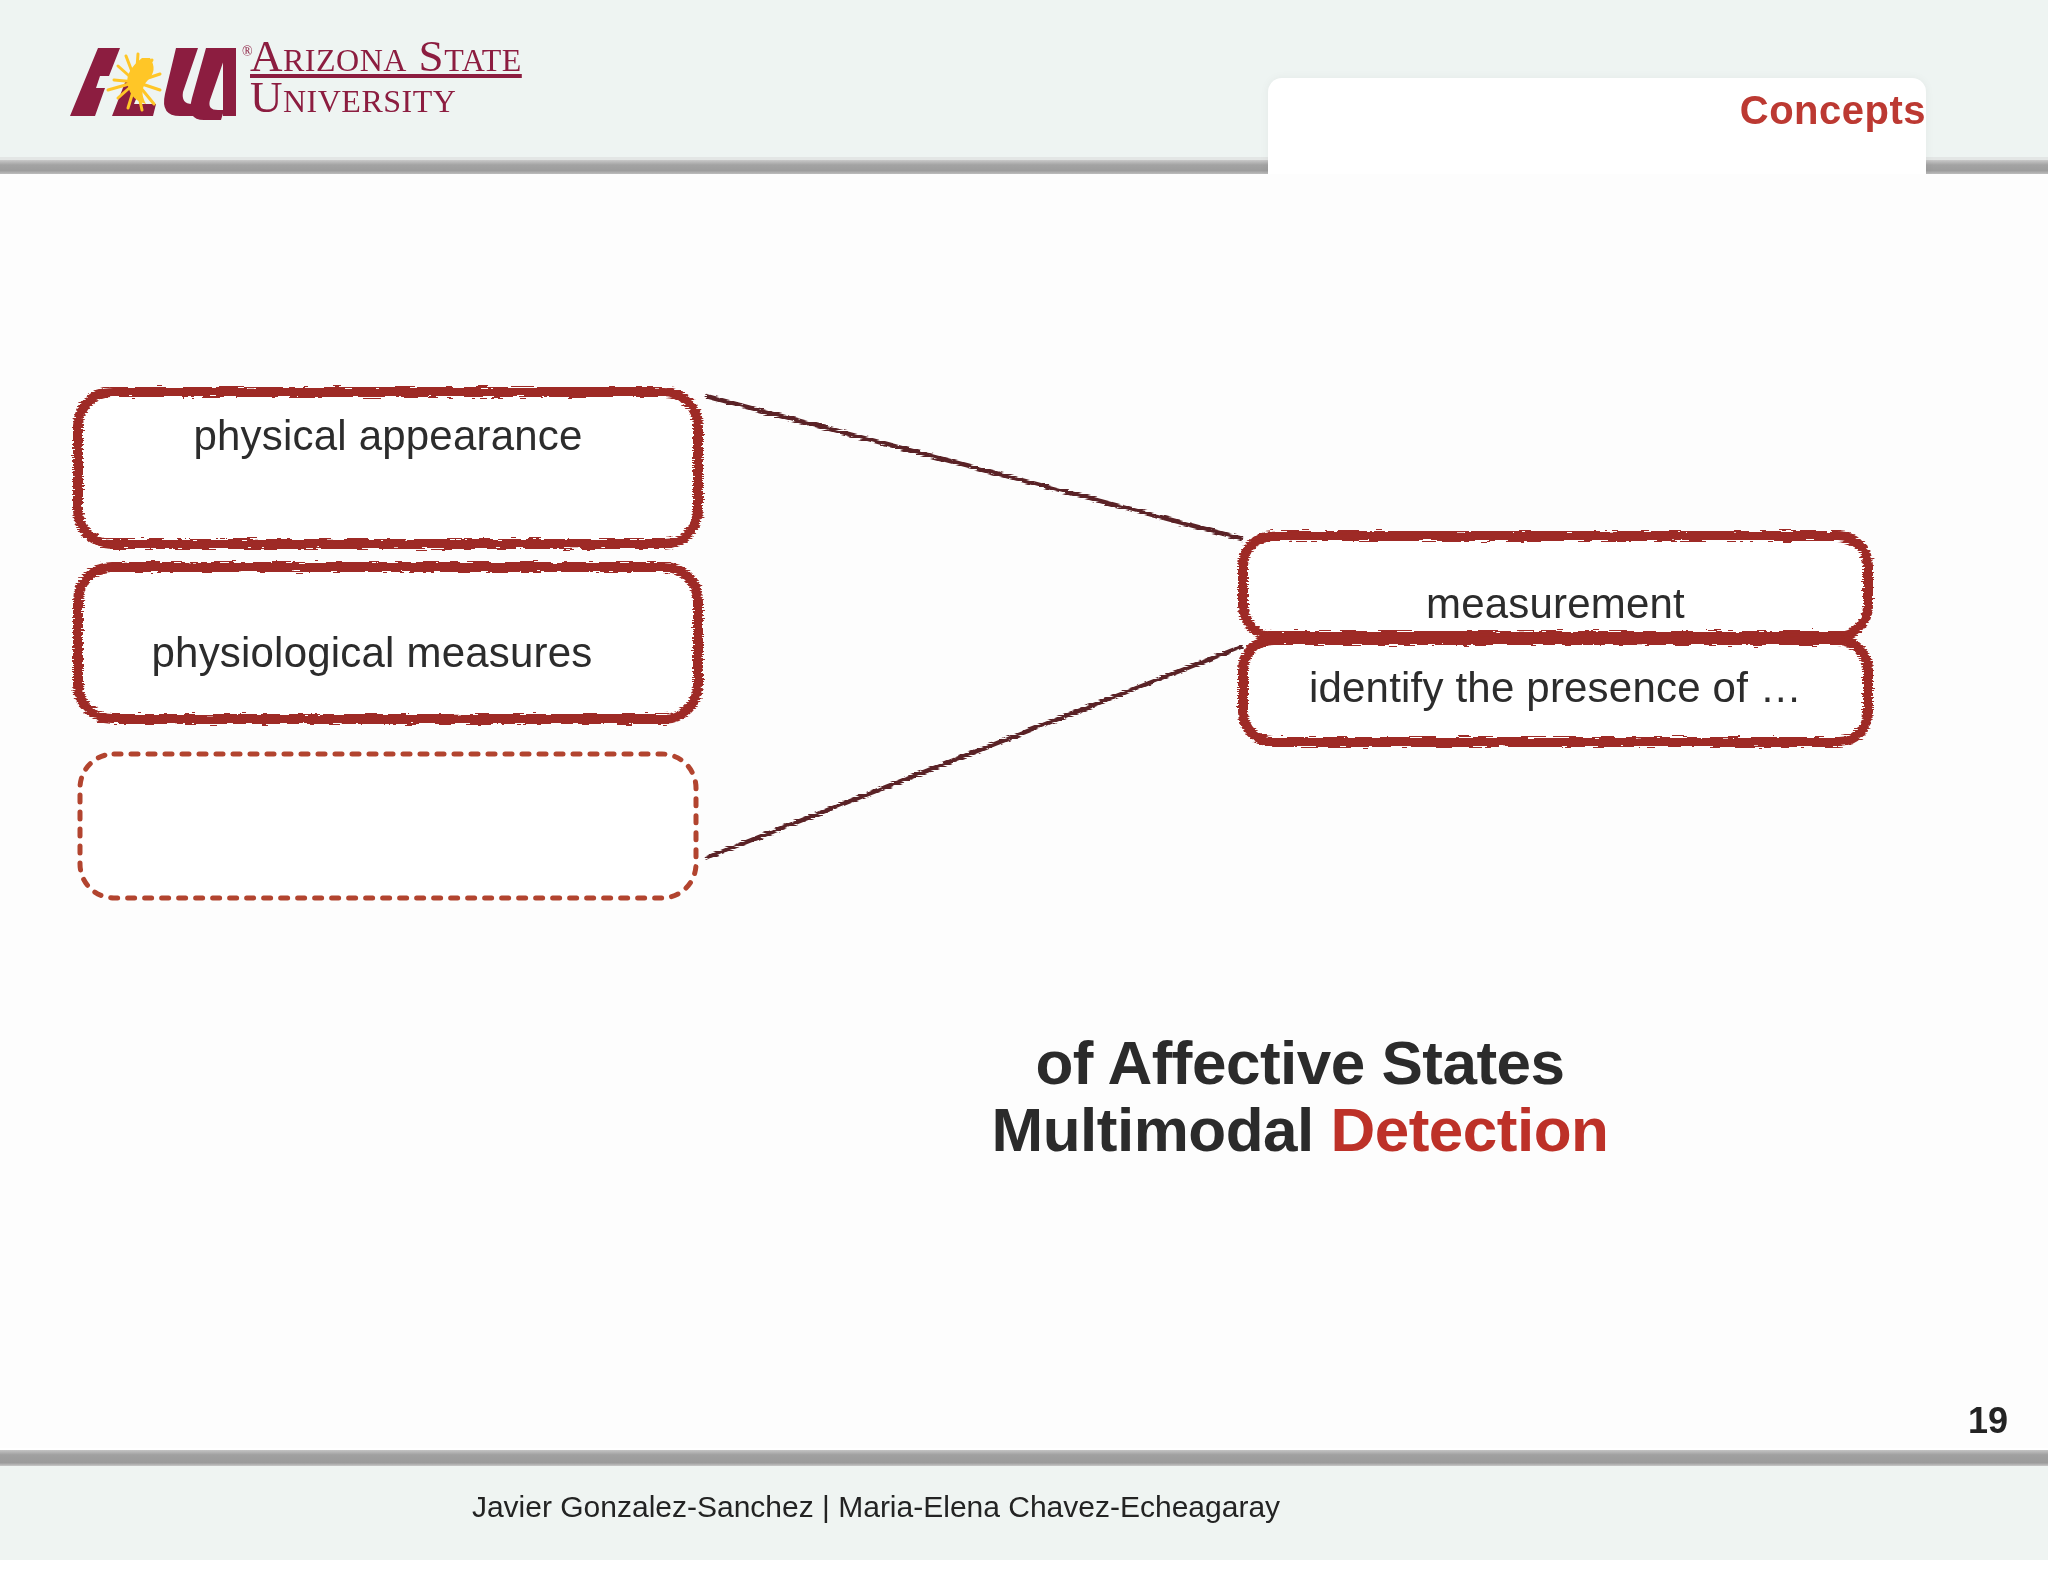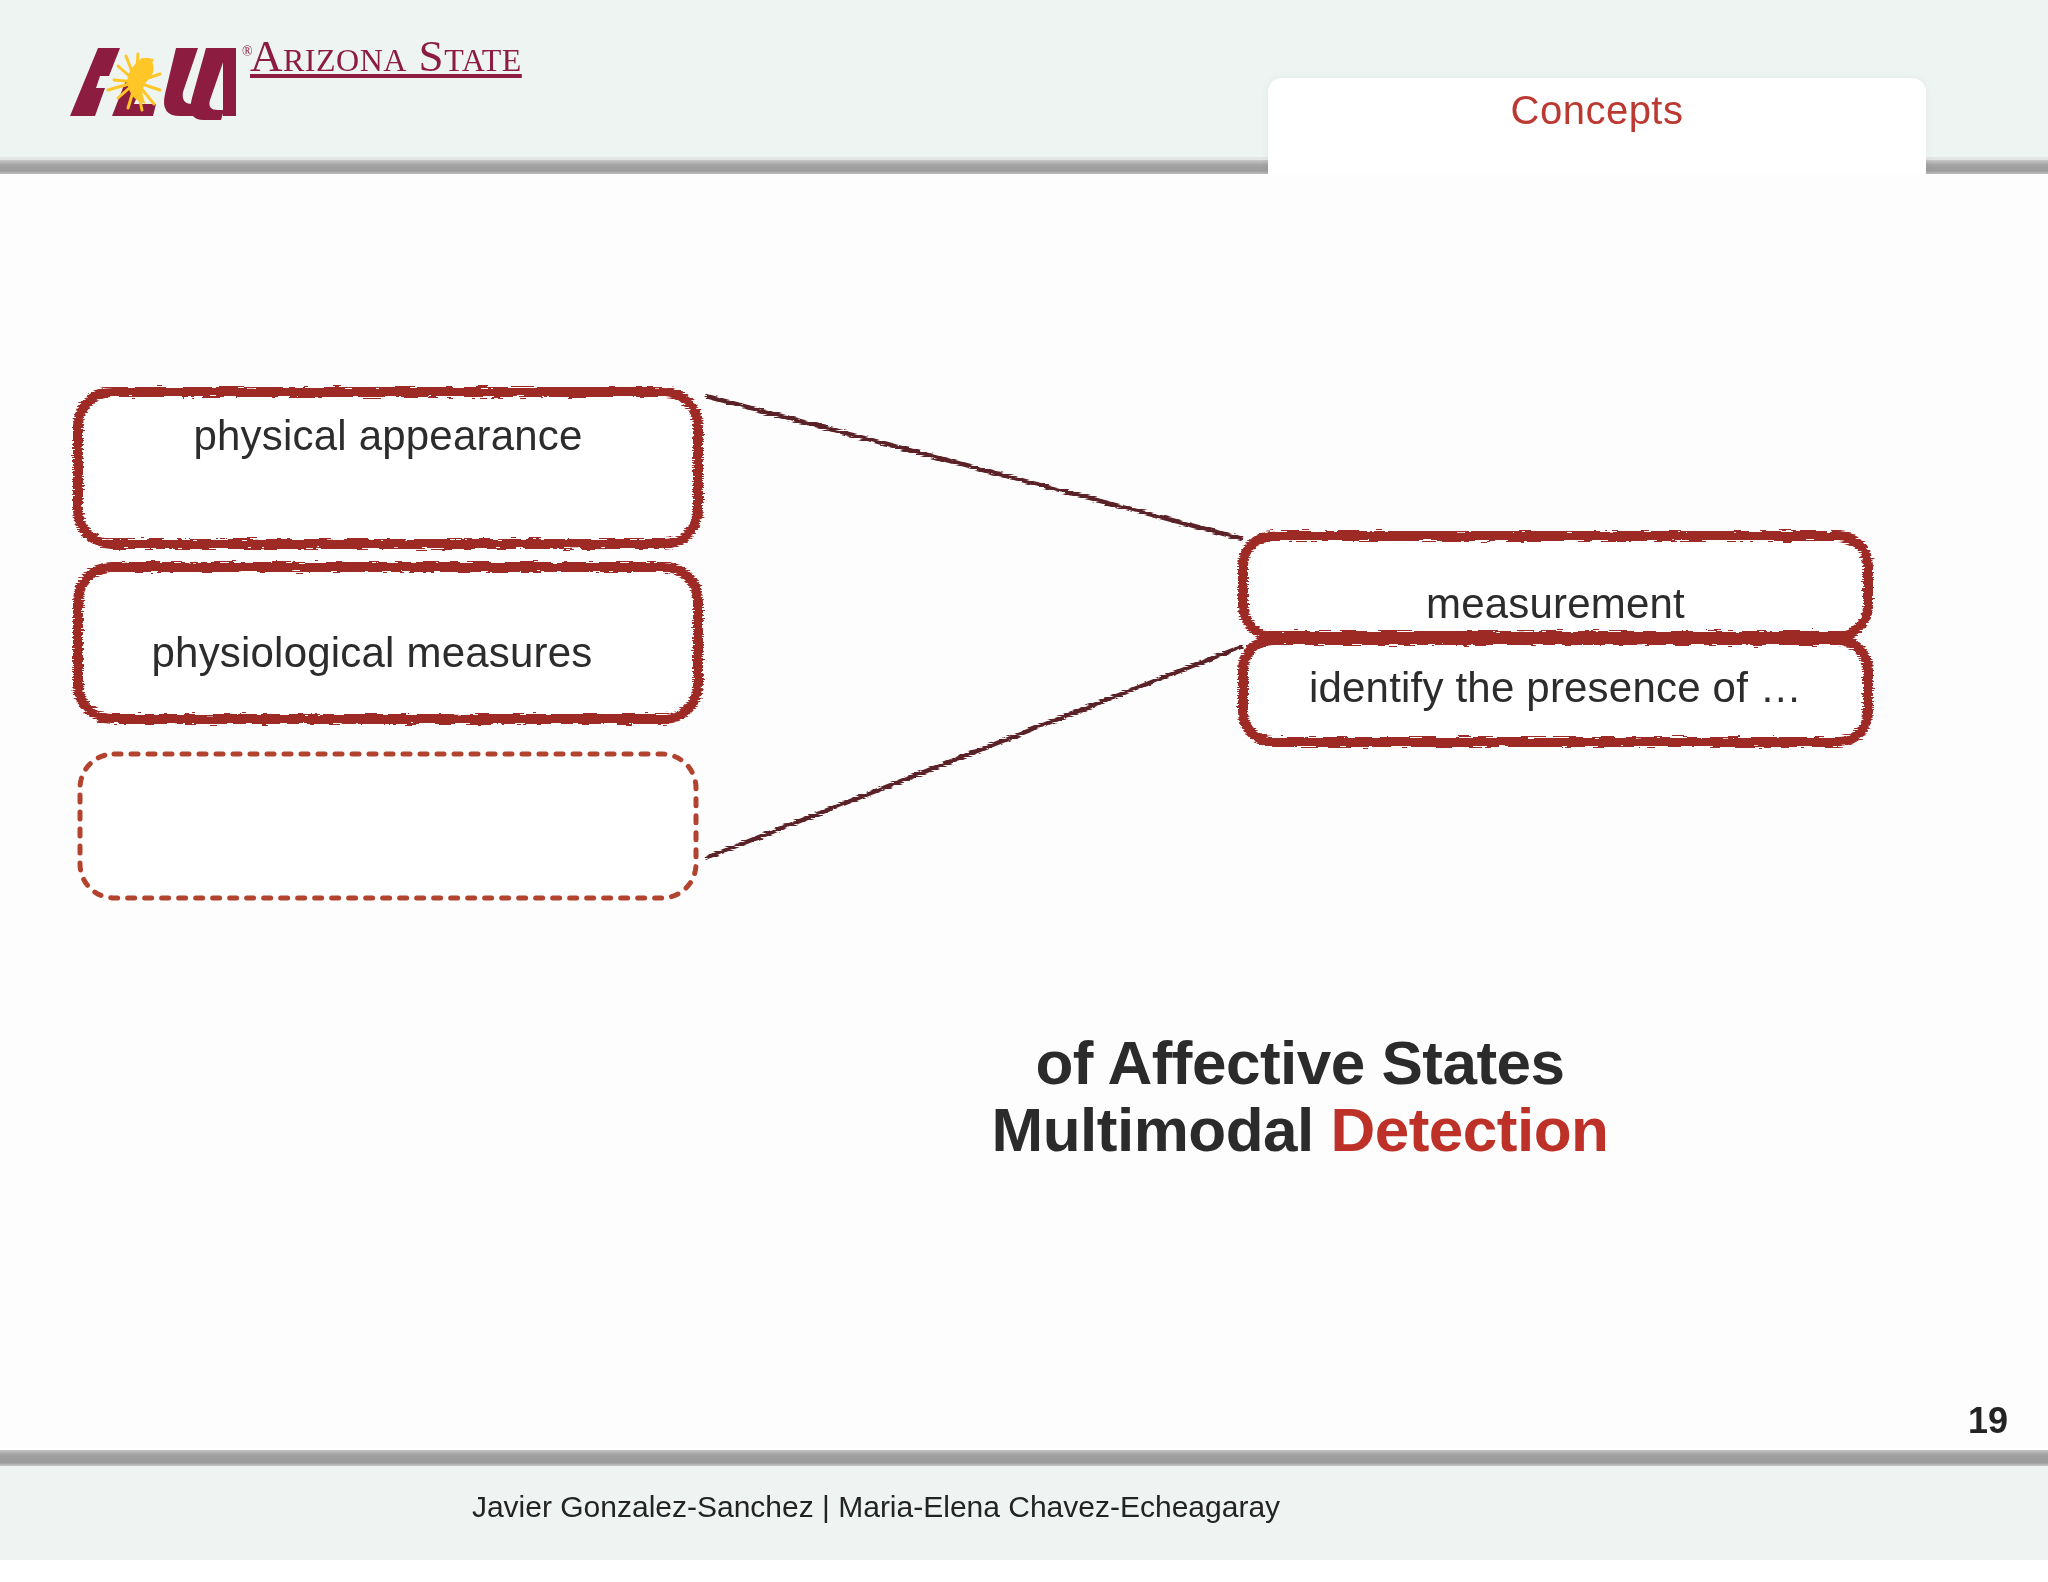--- a/index.html
+++ b/index.html
@@ -86,24 +86,24 @@
     left: 1268px; top: 78px;
     width: 658px; height: 100px;
     background: #ffffff;
     border-radius: 14px 14px 0 0;
     box-shadow: 0 0 10px rgba(0,0,0,0.05);
   }
   .tab-label {
     position: absolute;
     left: 0; top: 0;
     width: 658px;
-    text-align: center;
+    text-align: right;
     line-height: 64px;
     font-size: 40px;
-    font-weight: normal;
+    font-weight: bold;
     color: #bc3932;
     letter-spacing: 0.5px;
   }
 
   
   .stage {
     position: absolute;
     left: 0; top: 174px;
     width: 2048px; height: 1274px;
     background: #fdfdfd;
@@ -200,20 +200,21 @@
           <line x1="68" y1="40" x2="70" y2="12"></line>
           <line x1="68" y1="40" x2="58" y2="14"></line>
           <line x1="68" y1="40" x2="40" y2="48"></line>
         </g>
         <path d="M74 16 Q56 30 60 44 Q63 58 78 62 Q70 48 80 38 Q90 28 82 16 Z" fill="#ffc627"></path>
       </g>
     </svg>
     <span class="asu-reg">®</span>
     <div class="asu-word">
       <span class="l1">Arizona State</span>
+      <span class="l2">University</span>
     </div>
   </div>
 
   <div class="header-rule-hilite"></div>
   <div class="header-rule"></div>
 
   <div class="tab">
     <div class="tab-label">Concepts</div>
   </div>
 

